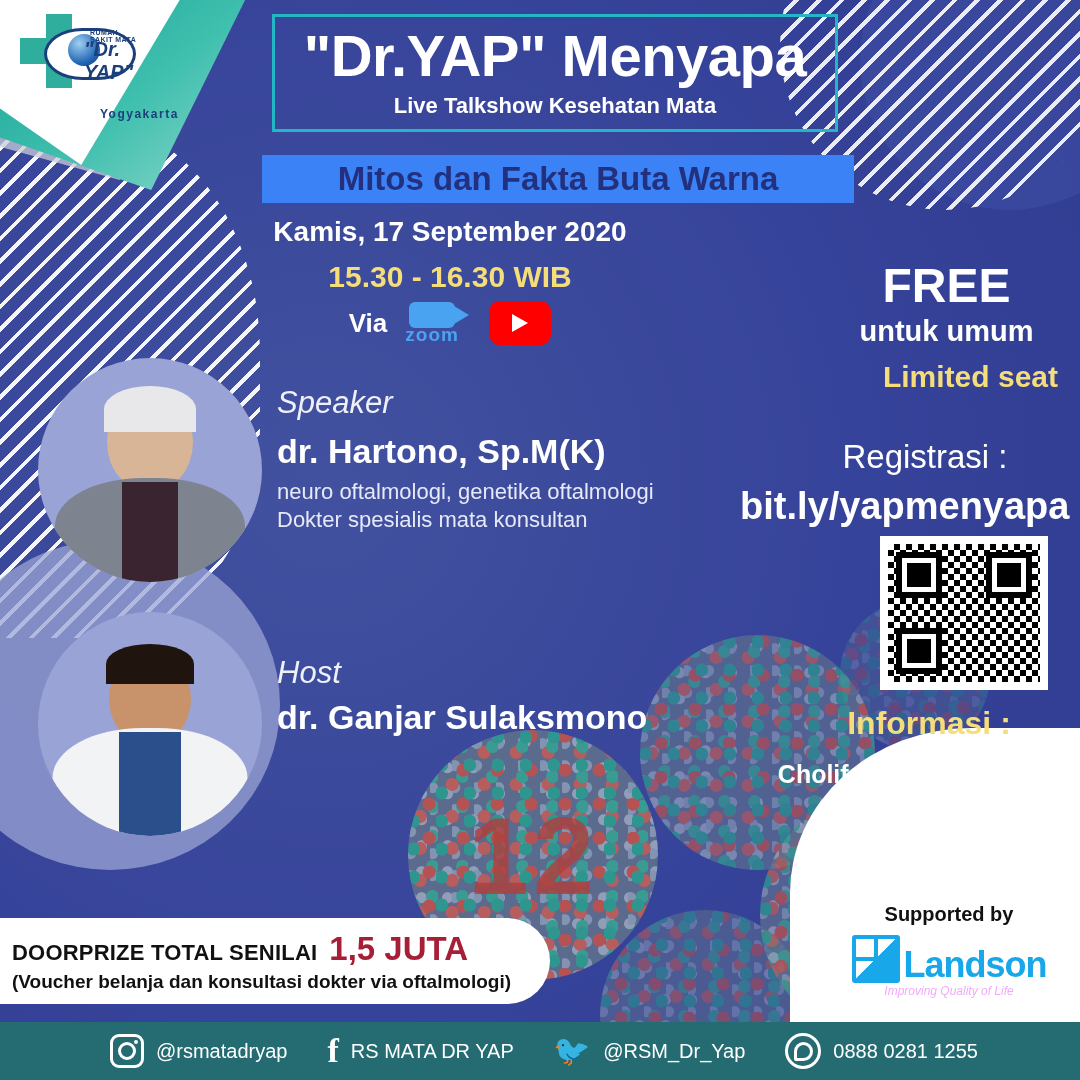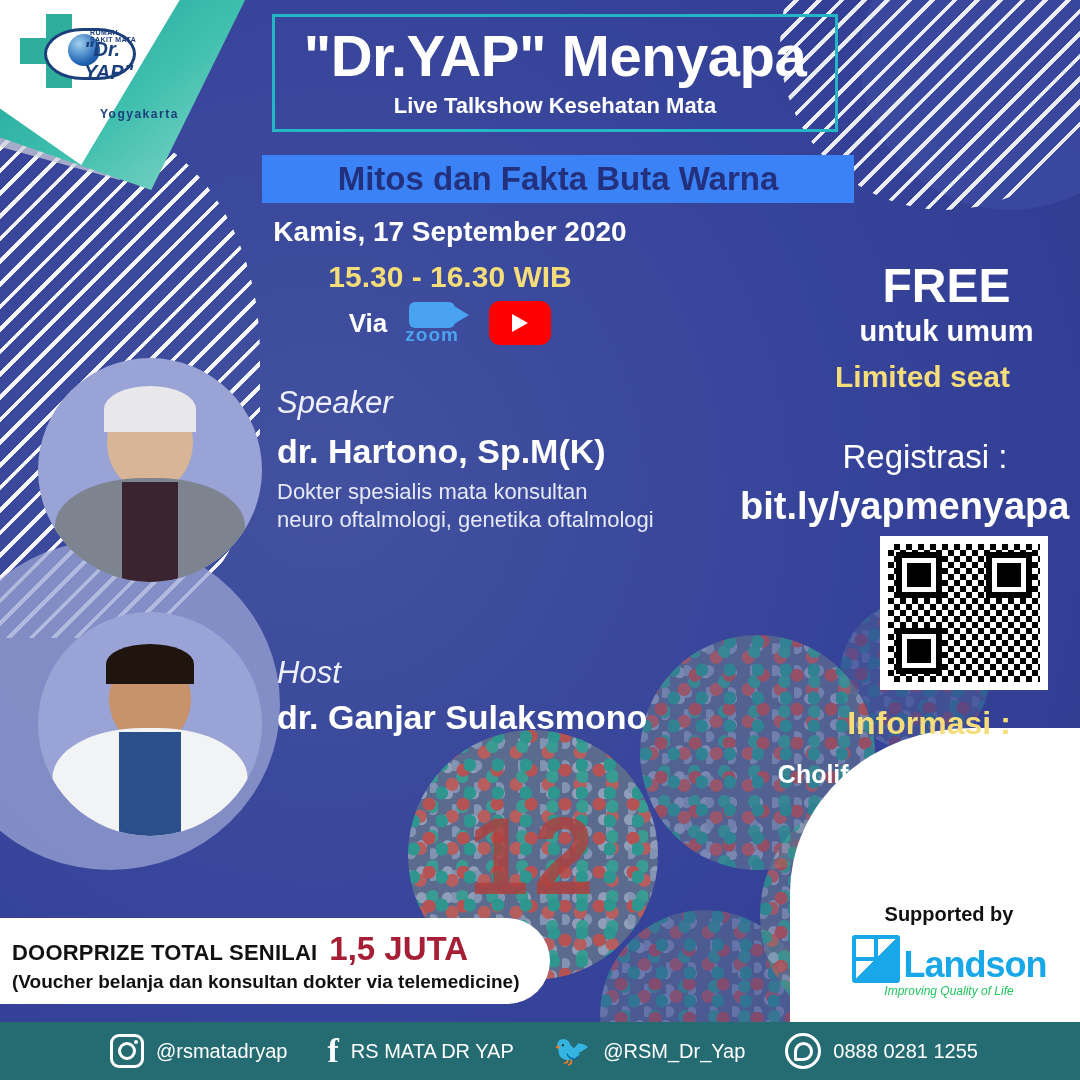--- a/index.html
+++ b/index.html
@@ -150,21 +150,21 @@
   #name1{left:277px;top:432px;}
   #desc1{left:277px;top:478px;width:470px;}
   #role2{left:277px;top:655px;}
   #name2{left:277px;top:698px;}
 
   
   .free{position:absolute;left:835px;right:22px;top:258px;text-align:center;
     font-size:48px;font-weight:bold;color:#fff;}
   .free-sub{position:absolute;left:835px;right:22px;top:315px;text-align:center;
     font-size:29px;font-weight:bold;color:#fff;}
-  .limited{position:absolute;left:835px;right:22px;top:360px;text-align:left;
+  .limited{position:absolute;left:835px;right:22px;top:360px;text-align:right;
     font-size:30px;font-weight:bold;color:#f5dd7a;}
   .reg-label{position:absolute;left:790px;right:20px;top:438px;text-align:center;
     font-size:33px;color:#fff;}
   .reg-url{position:absolute;left:740px;right:16px;top:485px;text-align:center;
     font-size:38px;font-weight:bold;color:#fff;}
 
   .qr{position:absolute;left:880px;top:536px;width:168px;height:154px;background:#fff;
     padding:8px;box-sizing:border-box;}
   .qr-inner{width:100%;height:100%;
     background-color:#fff;
@@ -195,21 +195,21 @@
 
   
   .supported{position:absolute;right:16px;bottom:82px;width:230px;text-align:center;}
   .sup-label{font-size:20px;font-weight:bold;color:#111;}
   .landson{display:flex;align-items:center;justify-content:center;gap:4px;margin-top:6px;}
   .ls-mark{width:40px;height:40px;border:4px solid #18a7e8;border-radius:3px;position:relative;
     background:linear-gradient(135deg,#fff 50%,#18a7e8 50%);}
   .ls-mark:before{content:"";position:absolute;left:50%;top:-4px;bottom:-4px;width:4px;background:#18a7e8;transform:translateX(-50%);}
   .ls-mark:after{content:"";position:absolute;top:50%;left:-4px;right:-4px;height:4px;background:#18a7e8;transform:translateY(-50%);}
   .ls-name{font-size:36px;font-weight:bold;color:#18a7e8;letter-spacing:-1px;margin-top:12px;}
-  .ls-tag{font-size:12px;font-style:italic;color:#22c55e;margin-top:-2px;text-align:center;}
+  .ls-tag{font-size:12px;font-style:italic;color:#f0abfc;margin-top:-2px;text-align:center;}
 
   
   .footer{position:absolute;left:0;right:0;bottom:0;height:58px;background:#246b72;
     display:flex;align-items:center;gap:14px;padding-left:110px;box-sizing:border-box;}
   .fitem{display:flex;align-items:center;gap:12px;margin-right:26px;}
   .fitem span{font-size:20px;color:#fff;}
   .ig-icon{width:28px;height:28px;border:3px solid #fff;border-radius:9px;position:relative;}
   .ig-icon:before{content:"";position:absolute;left:50%;top:50%;width:12px;height:12px;
     border:3px solid #fff;border-radius:50%;transform:translate(-50%,-50%);}
   .ig-icon:after{content:"";position:absolute;right:3px;top:3px;width:4px;height:4px;border-radius:50%;background:#fff;}
@@ -288,22 +288,22 @@
 
   <div class="person-photo" id="photo1">
     <div class="ph-head" style="top:34px;width:86px;height:100px;background:#d8b596;"></div>
     <div class="ph-head" style="top:28px;width:92px;height:46px;background:#e8e8ea;border-radius:50% 50% 0 0;"></div>
     <div class="ph-body" style="bottom:0;width:190px;height:104px;background:#7d8490;"></div>
     <div class="ph-body" style="bottom:0;width:56px;height:100px;background:#3a2430;border-radius:0;"></div>
   </div>
   <div class="role" id="role1">Speaker</div>
   <div class="pname" id="name1">dr. Hartono, Sp.M(K)</div>
   <div class="pdesc" id="desc1">
+    <div>neuro oftalmologi, genetika oftalmologi</div>
     <div>Dokter spesialis mata konsultan</div>
-    <div>neuro oftalmologi, genetika oftalmologi</div>
   </div>
 
   <div class="person-photo" id="photo2">
     <div class="ph-head" style="top:40px;width:82px;height:94px;background:#c8926a;"></div>
     <div class="ph-head" style="top:32px;width:88px;height:40px;background:#20140f;border-radius:50% 50% 0 0;"></div>
     <div class="ph-body" style="bottom:0;width:195px;height:108px;background:#f2f3f5;"></div>
     <div class="ph-body" style="bottom:0;width:62px;height:104px;background:#2a4f8a;border-radius:0;"></div>
   </div>
   <div class="role" id="role2">Host</div>
   <div class="pname" id="name2">dr. Ganjar Sulaksmono</div>
@@ -322,21 +322,21 @@
   </div>
 
   <div class="info-label">Informasi :</div>
   <div class="info-value">Cholif (089-708-004-77)</div>
 
   <div class="doorprize">
     <div class="dp-row">
       <div class="dp-main">DOORPRIZE TOTAL SENILAI</div>
       <div class="dp-amt">1,5 JUTA</div>
     </div>
-    <div class="dp-sub">(Voucher belanja dan konsultan dokter via telemedicine)</div>
+    <div class="dp-sub">(Voucher belanja dan konsultasi dokter via oftalmologi)</div>
   </div>
 
   <div class="supported">
     <div class="sup-label">Supported by</div>
     <div class="landson">
       <div class="ls-mark"></div>
       <div class="ls-name">Landson</div>
     </div>
     <div class="ls-tag">Improving Quality of Life</div>
   </div>

